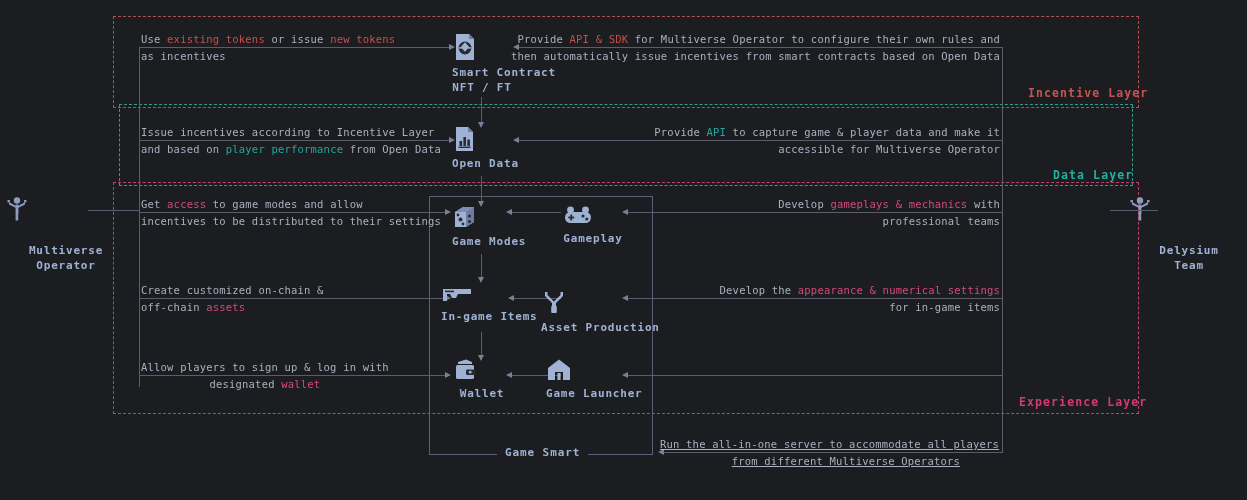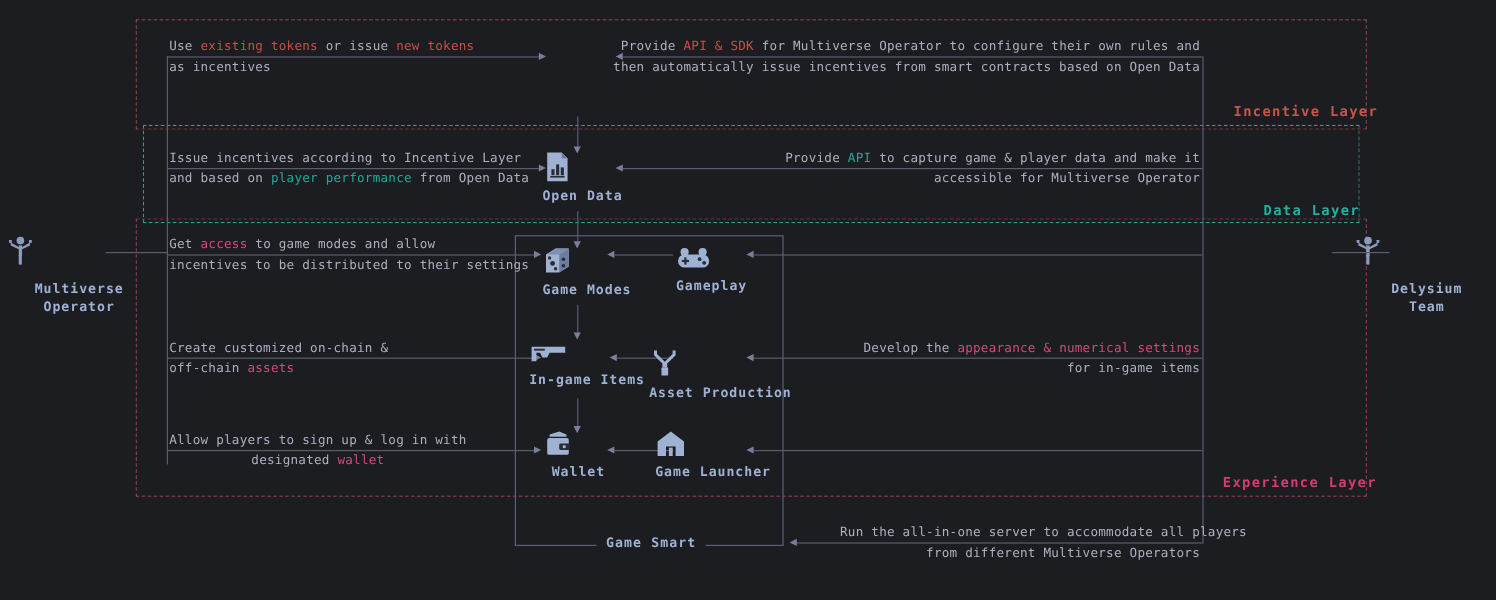--- a/index.html
+++ b/index.html
@@ -34,21 +34,21 @@
   .arr-d{border-left:3.5px solid transparent;border-right:3.5px solid transparent;border-top:6px solid #7a8099;}
 
   
   .node{position:absolute;text-align:center;}
   .node .ico{display:block;margin:0 auto;}
   .node .lbl{display:block;margin-top:5px;font-size:11px;font-weight:bold;color:#9fb2d4;letter-spacing:0.8px;white-space:nowrap;}
   .node .lbl2{display:block;margin-top:2px;font-size:11px;font-weight:bold;color:#9fb2d4;letter-spacing:0.8px;white-space:nowrap;}
 
   
   .actor{position:absolute;text-align:center;width:120px;}
-  .actor .albl{display:block;font-size:11px;font-weight:bold;color:#9fb2d4;letter-spacing:0.8px;line-height:15px;margin-top:11px;}
+  .actor .albl{display:block;font-size:11px;font-weight:bold;color:#9fb2d4;letter-spacing:0.8px;line-height:15px;margin-top:21px;}
 
   
   .serverbox{position:absolute;border:1px solid #5a6078;}
   .serverlabel{position:absolute;font-size:11px;font-weight:bold;color:#9fb2d4;letter-spacing:0.9px;background:#1c1d21;padding:0 8px;white-space:nowrap;}
 
   svg{display:block;}
 </style>
 </head>
 <body>
 
@@ -108,20 +108,33 @@
   <div class="txt" style="left:141px;top:31px;">
     <span><span>Use </span><span class="hl-red">existing tokens</span><span> or issue </span><span class="hl-red">new tokens</span></span><br>
     <span>as incentives</span>
   </div>
 
   <div class="txt r" style="left:402px;top:31px;width:598px;">
     <span><span>Provide </span><span class="hl-red">API &amp; SDK</span><span> for Multiverse Operator to configure their own rules and</span></span><br>
     <span>then automatically issue incentives from smart contracts based on Open Data</span>
   </div>
 
+  <div class="node" style="left:452px;top:33px;width:60px;">
+    <span class="ico">
+      <svg width="26" height="28" viewBox="0 0 26 28">
+        <path d="M4 1 H17 L22 6 V27 H4 Z" fill="#9fb2d4"></path>
+        <path d="M17 1 L22 6 H17 Z" fill="#6d7da0"></path>
+        <circle cx="13" cy="15" r="6.4" fill="#2a2c33"></circle>
+        <path d="M13 9.2 L17.2 14 L13 18.8 L8.8 14 Z" fill="#9fb2d4"></path>
+        <rect x="7" y="14.2" width="12" height="1.4" fill="#9fb2d4"></rect>
+      </svg>
+    </span>
+    <span class="lbl">Smart Contract</span>
+    <span class="lbl2">NFT / FT</span>
+  </div>
 
   <div class="vline" style="left:481px;top:97px;height:28px;"></div>
   <div class="arrow arr-d" style="left:477.5px;top:122px;"></div>
 
   <div class="hline" style="left:139px;top:140px;width:310px;"></div>
   <div class="arrow arr-r" style="left:449px;top:136.5px;"></div>
 
   <div class="hline" style="left:519px;top:140px;width:483px;"></div>
   <div class="arrow arr-l" style="left:513px;top:136.5px;"></div>
 
@@ -193,20 +206,24 @@
       </svg>
     </span>
     <span class="lbl">Gameplay</span>
   </div>
 
   <div class="txt" style="left:141px;top:196px;">
     <span><span>Get </span><span class="hl-pink">access</span><span> to game modes and allow</span></span><br>
     <span>incentives to be distributed to their settings</span>
   </div>
 
+  <div class="txt r" style="left:700px;top:196px;width:300px;">
+    <span><span>Develop </span><span class="hl-pink">gameplays &amp; mechanics</span><span> with</span></span><br>
+    <span>professional teams</span>
+  </div>
 
   <div class="vline" style="left:481px;top:254px;height:26px;"></div>
   <div class="arrow arr-d" style="left:477.5px;top:277px;"></div>
 
   <div class="hline" style="left:139px;top:298px;width:306px;"></div>
   <div class="arrow arr-r" style="left:445px;top:294.5px;"></div>
 
   <div class="hline" style="left:514px;top:298px;width:47px;"></div>
   <div class="arrow arr-l" style="left:508px;top:294.5px;"></div>
 
@@ -279,18 +296,18 @@
 
   <div class="txt" style="left:141px;top:359px;text-align:center;">
     <span>Allow players to sign up &amp; log in with</span><br>
     <span><span>designated </span><span class="hl-pink">wallet</span></span>
   </div>
 
 
   <div class="hline" style="left:664px;top:452px;width:338px;"></div>
   <div class="arrow arr-l" style="left:658px;top:448.5px;"></div>
 
-  <div class="txt r" style="left:700px;top:436px;width:300px;">
+  <div class="txt r" style="left:660px;top:436px;width:300px;text-decoration:underline;">
     <span>Run the all-in-one server to accommodate all players</span><br>
     <span>from different Multiverse Operators</span>
   </div>
 
 </div>
 
 </body></html>

